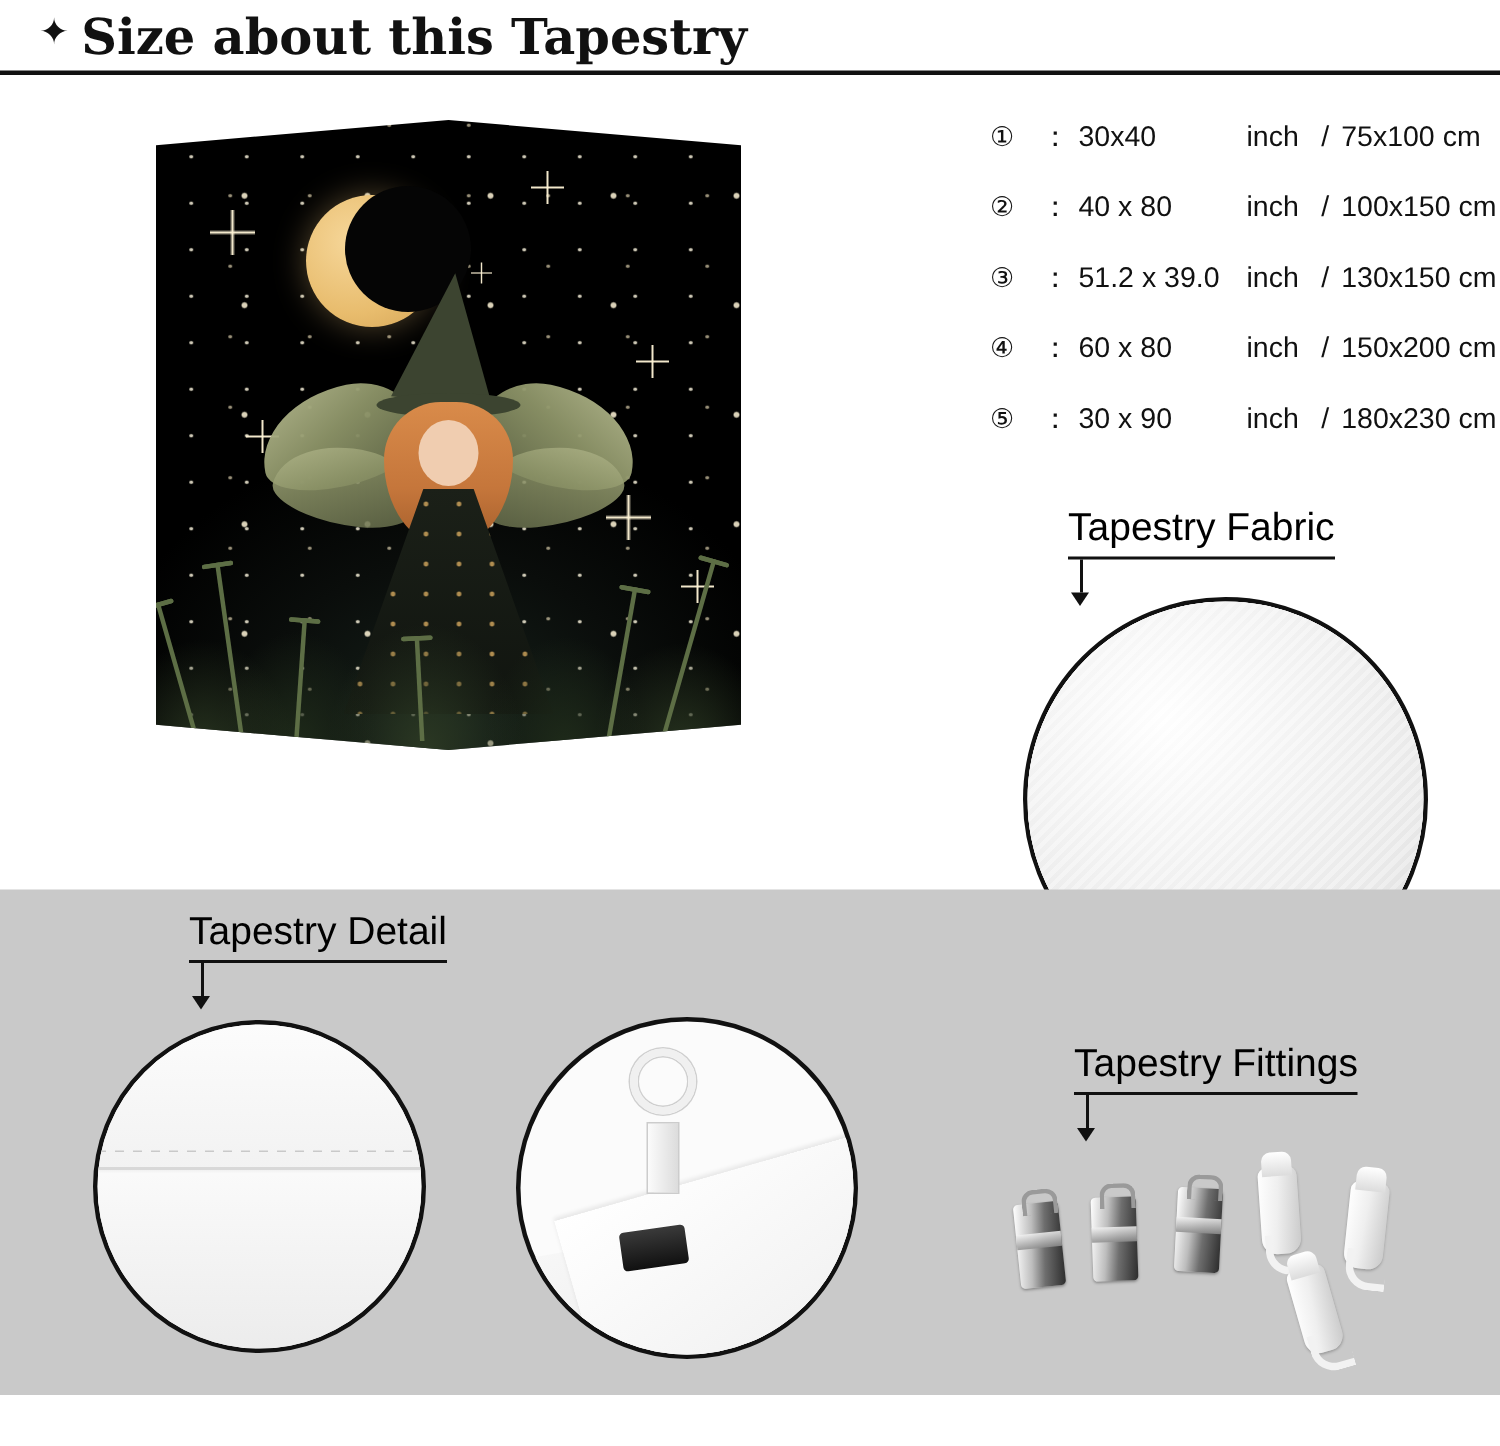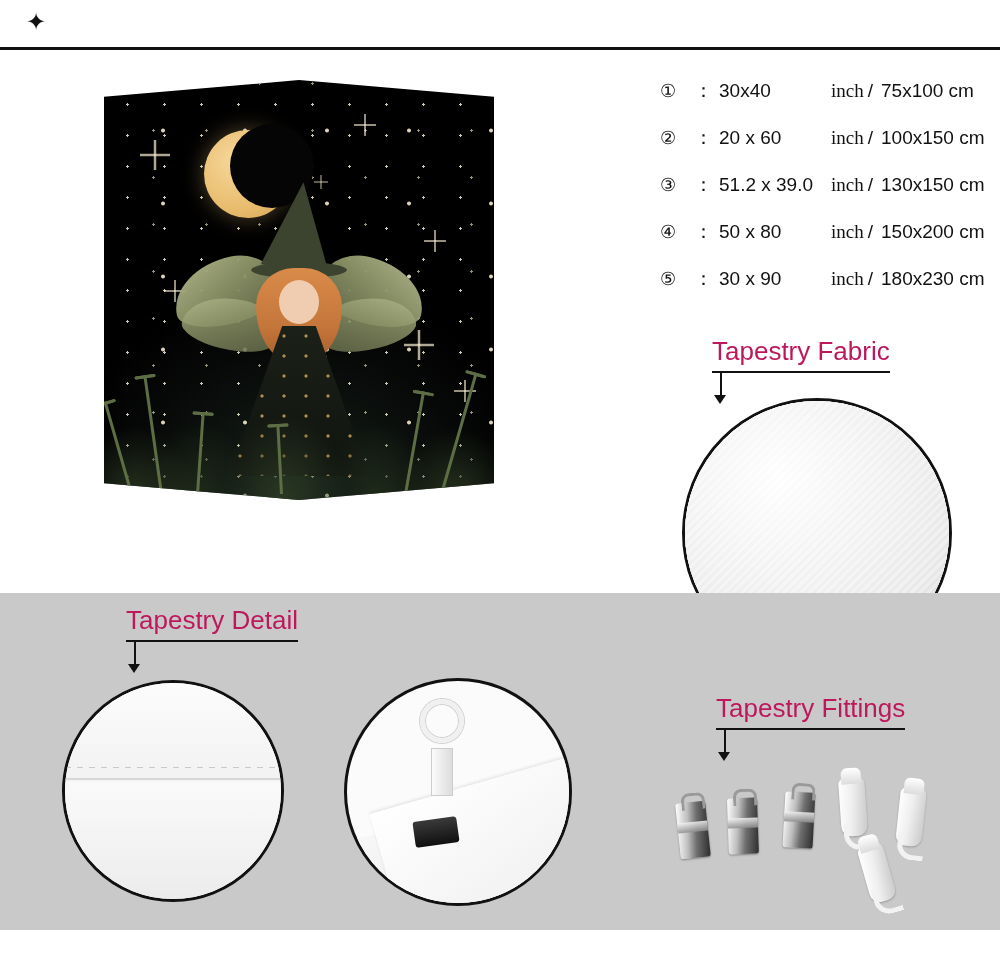--- a/index.html
+++ b/index.html
@@ -244,29 +244,29 @@
   .size-num {
     width: 34px;
     flex: 0 0 auto;
     font-size: 18px;
   }
   .size-colon { margin-right: 6px; }
   .size-in {
     flex: 0 0 auto;
     min-width: 112px;
   }
-  .size-unit1 { flex: 0 0 auto; margin-right: 4px; font-family: Liberation Serif, serif; }
+  .size-unit1 { flex: 0 0 auto; margin-right: 15px; }
   .size-slash { margin-right: 8px; }
   .size-cm { flex: 0 0 auto; }
 
   
   .label-block { position: absolute; }
   .label-text {
     font-size: 26px;
-    color: #be185d;
+    color: #000000;
     white-space: nowrap;
     padding-bottom: 4px;
     display: inline-block;
   }
   .label-underline {
     height: 2px;
     background: #111;
     width: 100%;
   }
   .label-tick {
@@ -438,20 +438,21 @@
     border-radius: 0 0 0 16px;
   }
 </style>
 </head>
 <body>
 
 <div class="page">
 
   <div class="header">
     <span class="header-star">✦</span>
+    <span class="header-title">Size about this Tapestry</span>
   </div>
   <div class="header-rule"></div>
 
   <div class="top-section">
 
     <div class="tapestry-wrap">
       <div class="tapestry">
         <div class="stars-small"></div>
         <div class="stars-mid"></div>
 
@@ -498,39 +499,39 @@
         <span class="size-colon">：</span>
         <span class="size-in">30x40</span>
         <span class="size-unit1">inch</span>
         <span class="size-slash">/</span>
         <span class="size-cm">75x100 cm</span>
       </div>
 
       <div class="size-row">
         <span class="size-num">②</span>
         <span class="size-colon">：</span>
-        <span class="size-in">20 x 60</span>
+        <span class="size-in">40 x 80</span>
         <span class="size-unit1">inch</span>
         <span class="size-slash">/</span>
         <span class="size-cm">100x150 cm</span>
       </div>
 
       <div class="size-row">
         <span class="size-num">③</span>
         <span class="size-colon">：</span>
         <span class="size-in">51.2 x 39.0</span>
         <span class="size-unit1">inch</span>
         <span class="size-slash">/</span>
         <span class="size-cm">130x150 cm</span>
       </div>
 
       <div class="size-row">
         <span class="size-num">④</span>
         <span class="size-colon">：</span>
-        <span class="size-in">50 x 80</span>
+        <span class="size-in">60 x 80</span>
         <span class="size-unit1">inch</span>
         <span class="size-slash">/</span>
         <span class="size-cm">150x200 cm</span>
       </div>
 
       <div class="size-row">
         <span class="size-num">⑤</span>
         <span class="size-colon">：</span>
         <span class="size-in">30 x 90</span>
         <span class="size-unit1">inch</span>

